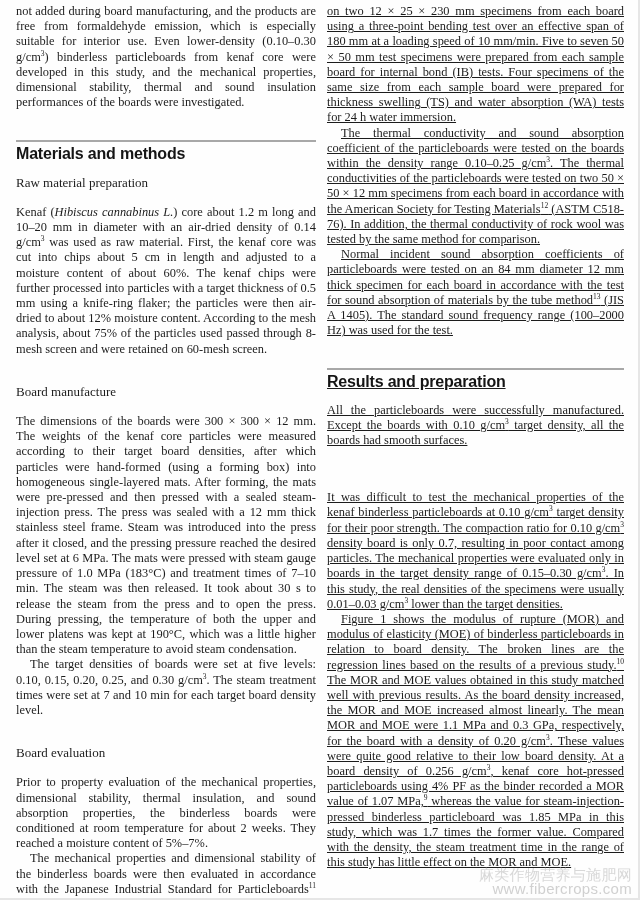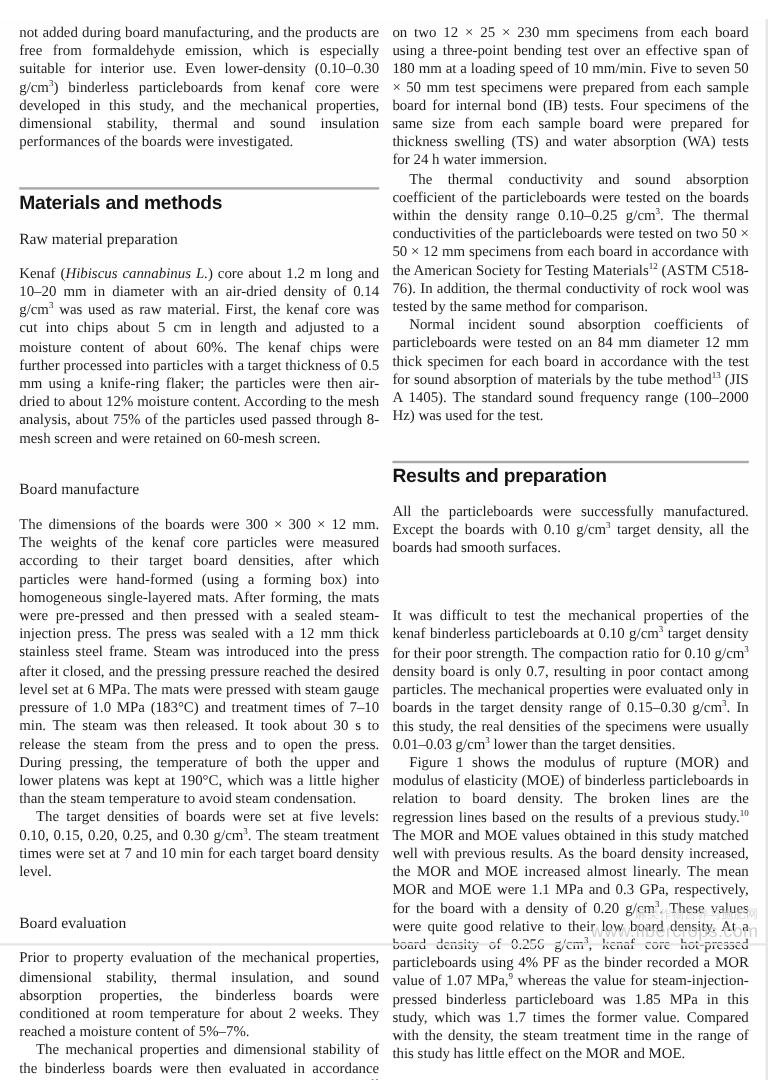--- a/index.html
+++ b/index.html
@@ -10,35 +10,35 @@
     body {
       width: 640px;
       height: 900px;
       overflow: hidden;
       position: relative;
       font-family: "Liberation Serif", "DejaVu Serif", serif;
       color: #1c1c1c;
     }
     .page {
       position: absolute;
-      left: 0; top: 16px;
-      width: 640px; height: 772px;
+      left: 0; top: 0;
+      width: 640px; height: 900px;
       background: #fefefe;
     }
     .column {
       position: absolute;
       top: 4px;
       width: 300px;
       font-size: 12.4px;
       line-height: 15.2px;
       text-align: justify;
       hyphens: manual;
     }
     .col-left { left: 16px; }
-    .col-right { left: 327px; width: 297px; }
+    .col-right { left: 327px; width: 297px; text-decoration: underline; }
     p {
       margin: 0;
     }
     p.indent { text-indent: 14px; }
     .section-rule {
       height: 0;
       border-top: 2px solid #a8a8a8;
       margin: 0;
     }
     .section-heading {
@@ -60,21 +60,21 @@
       right: 8px;
       bottom: 4px;
       font-family: "Liberation Sans", "DejaVu Sans", sans-serif;
       font-size: 15px;
       color: #c9c9c9;
       letter-spacing: 0.3px;
       opacity: 0.85;
       text-align: right;
       line-height: 14px;
     }
-    .watermark .cn { font-size: 10px; color: #d2d2d2; }
+    .watermark .cn { font-size: 15px; color: #d2d2d2; }
     .right-edge {
       position: absolute;
       right: 0; top: 0;
       width: 2px; height: 900px;
       background: #e6e6e6;
     }
     .bottom-edge {
       position: absolute;
       left: 0; bottom: 0;
       width: 640px; height: 2px;

